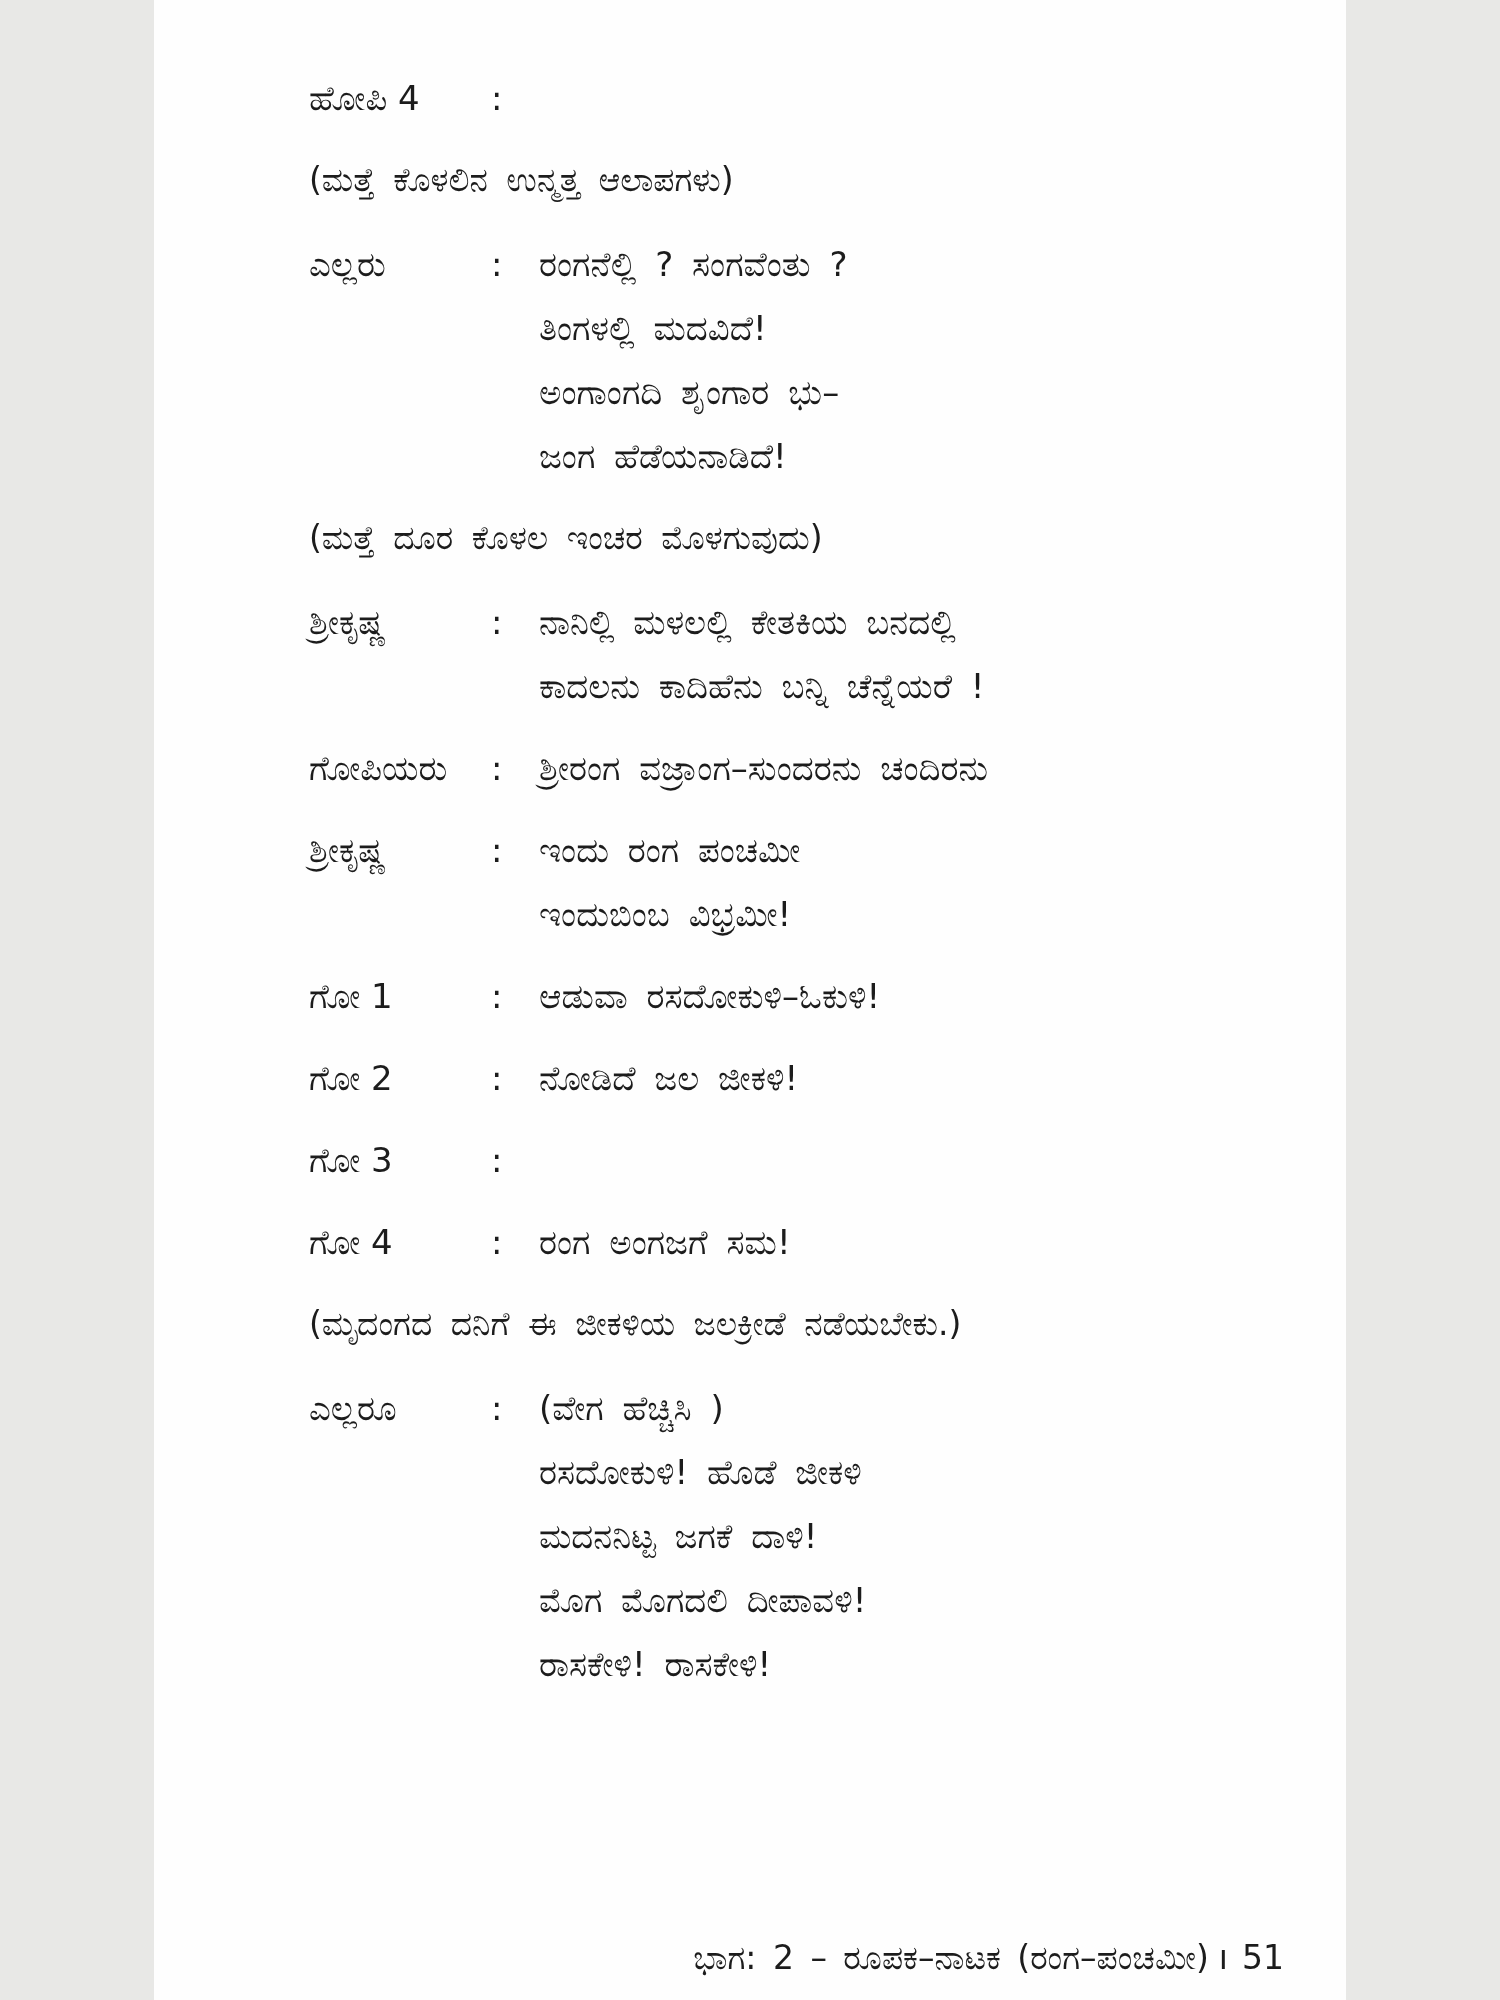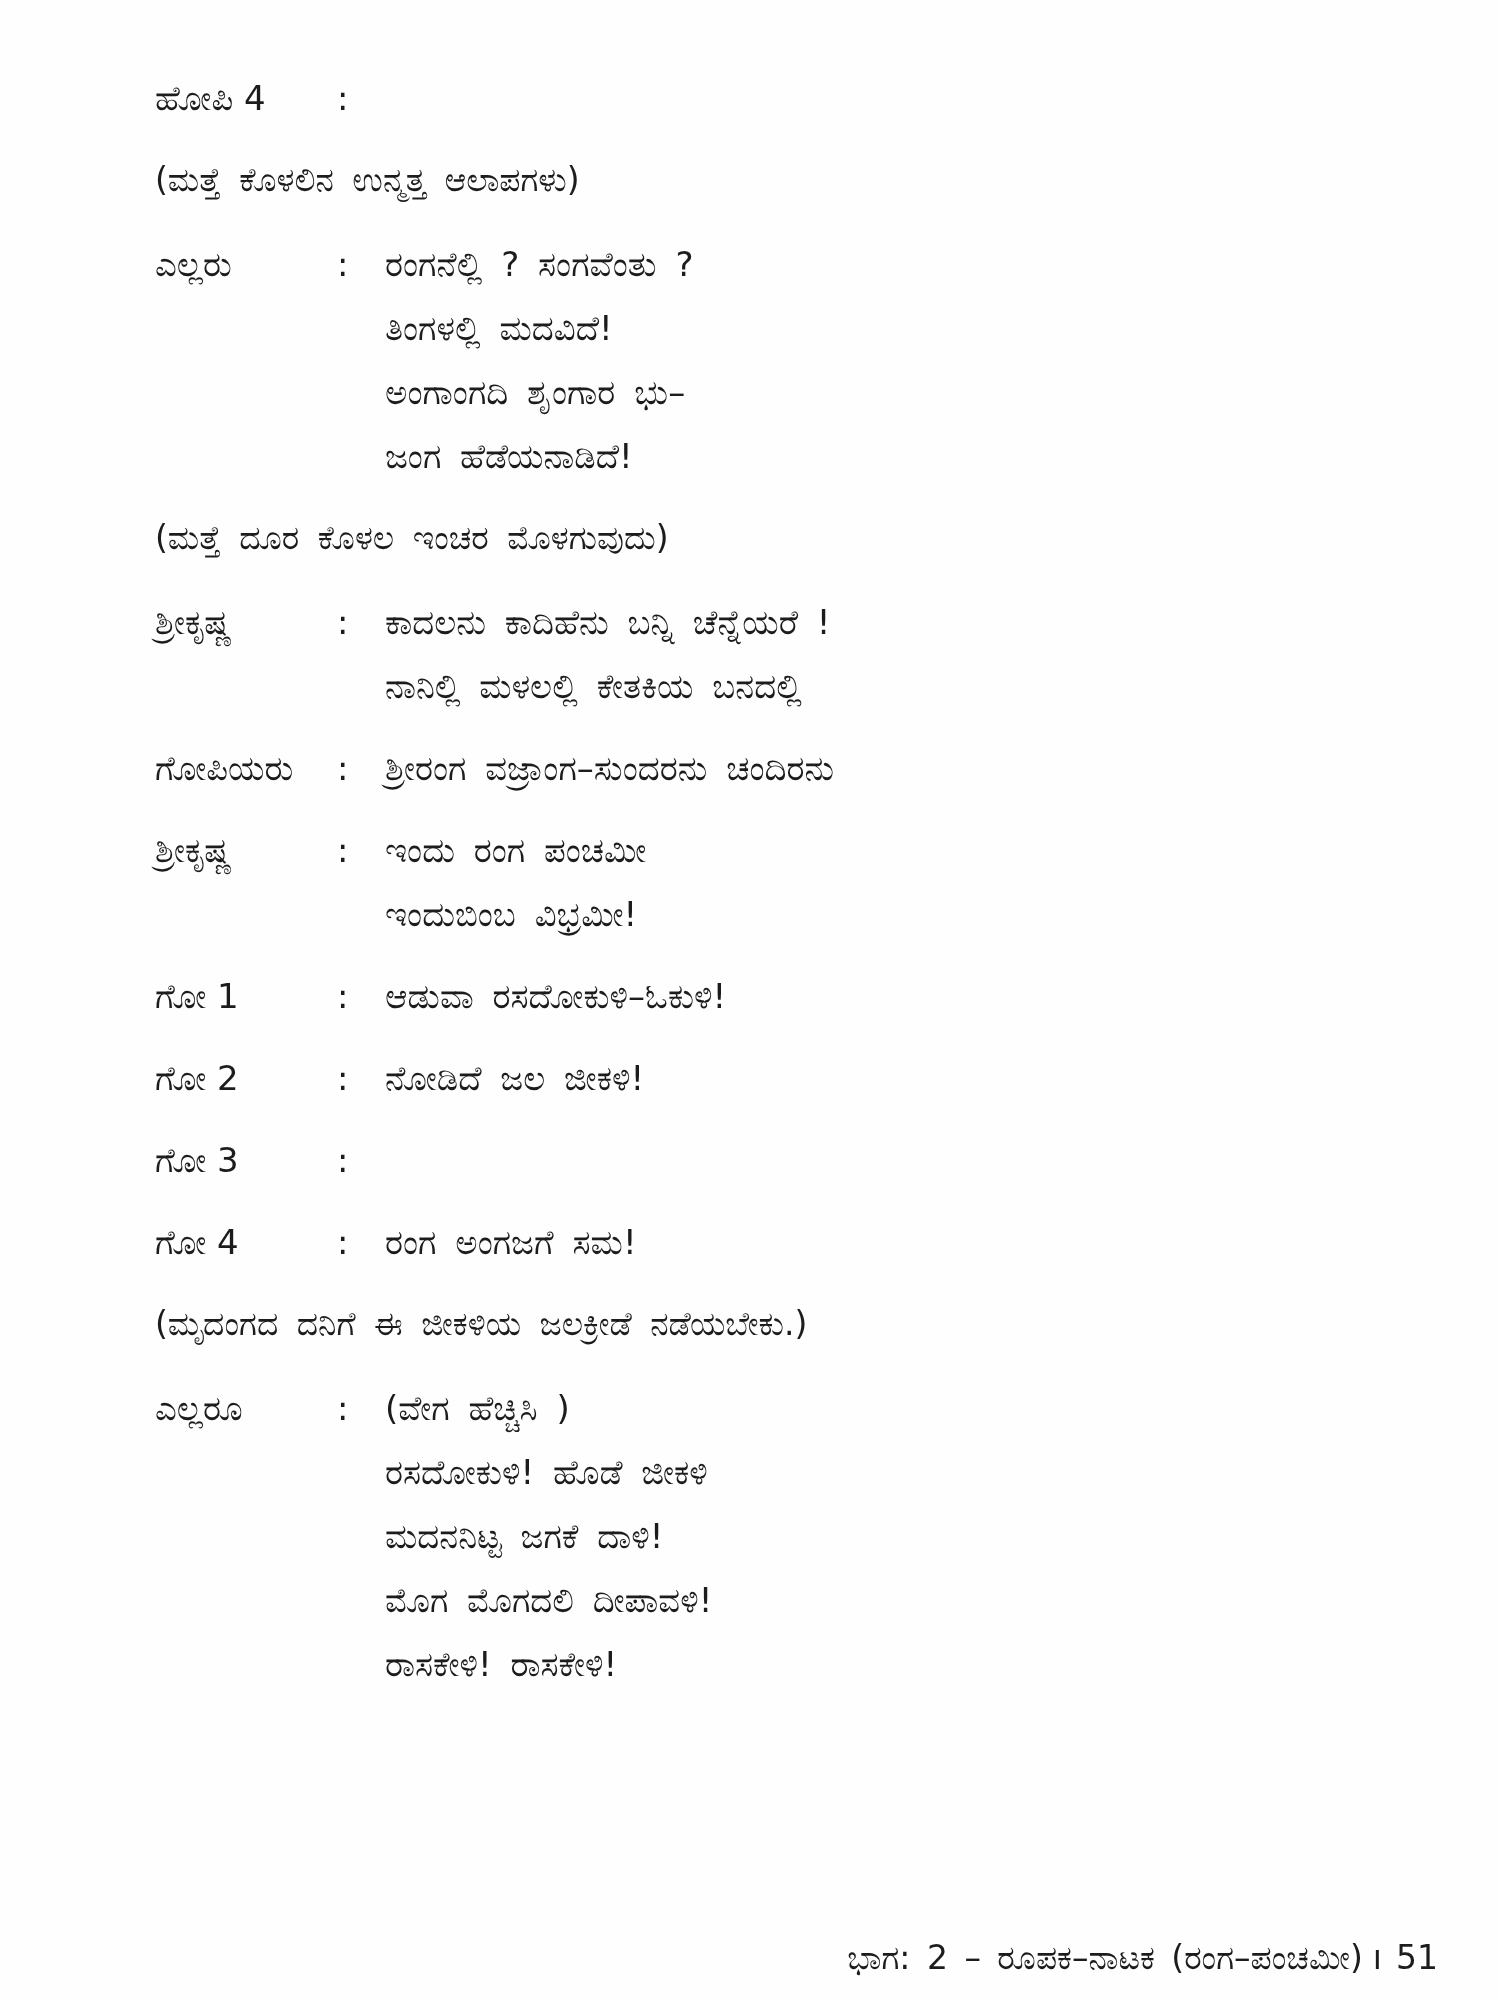--- a/index.html
+++ b/index.html
@@ -2,21 +2,21 @@
 <html><head>
 <meta charset="utf-8">
 <style>
   html, body {
     margin: 0;
     padding: 0;
     background: #e8e8e6;
   }
   .page {
     position: relative;
-    width: 1500px;
+    width: 1192px;
     height: 2000px;
     margin: 0 auto;
     background: #fefefe;
     color: #1c1c1c;
     font-family: "DejaVu Sans", "Liberation Sans", sans-serif;
     overflow: hidden;
   }
   .script {
     position: absolute;
     top: 66px;
@@ -84,22 +84,22 @@
           <div class="line">ತಿಂಗಳಲ್ಲಿ ಮದವಿದೆ!</div>
           <div class="line">ಅಂಗಾಂಗದಿ ಶೃಂಗಾರ ಭು–</div>
           <div class="line">ಜಂಗ ಹೆಡೆಯನಾಡಿದೆ!</div>
         </div>
       </div>
       <div class="stage">(ಮತ್ತೆ ದೂರ ಕೊಳಲ ಇಂಚರ ಮೊಳಗುವುದು)</div>
       <div class="block">
         <div class="speaker">ಶ್ರೀಕೃಷ್ಣ</div>
         <div class="colon">:</div>
         <div class="lines">
+          <div class="line">ನಾನಿಲ್ಲಿ ಮಳಲಲ್ಲಿ ಕೇತಕಿಯ ಬನದಲ್ಲಿ</div>
           <div class="line">ಕಾದಲನು ಕಾದಿಹೆನು ಬನ್ನಿ ಚೆನ್ನೆಯರೆ !</div>
-          <div class="line">ನಾನಿಲ್ಲಿ ಮಳಲಲ್ಲಿ ಕೇತಕಿಯ ಬನದಲ್ಲಿ</div>
         </div>
       </div>
       <div class="block">
         <div class="speaker">ಗೋಪಿಯರು</div>
         <div class="colon">:</div>
         <div class="lines">
           <div class="line">ಶ್ರೀರಂಗ ವಜ್ರಾಂಗ–ಸುಂದರನು ಚಂದಿರನು</div>
         </div>
       </div>
       <div class="block">

